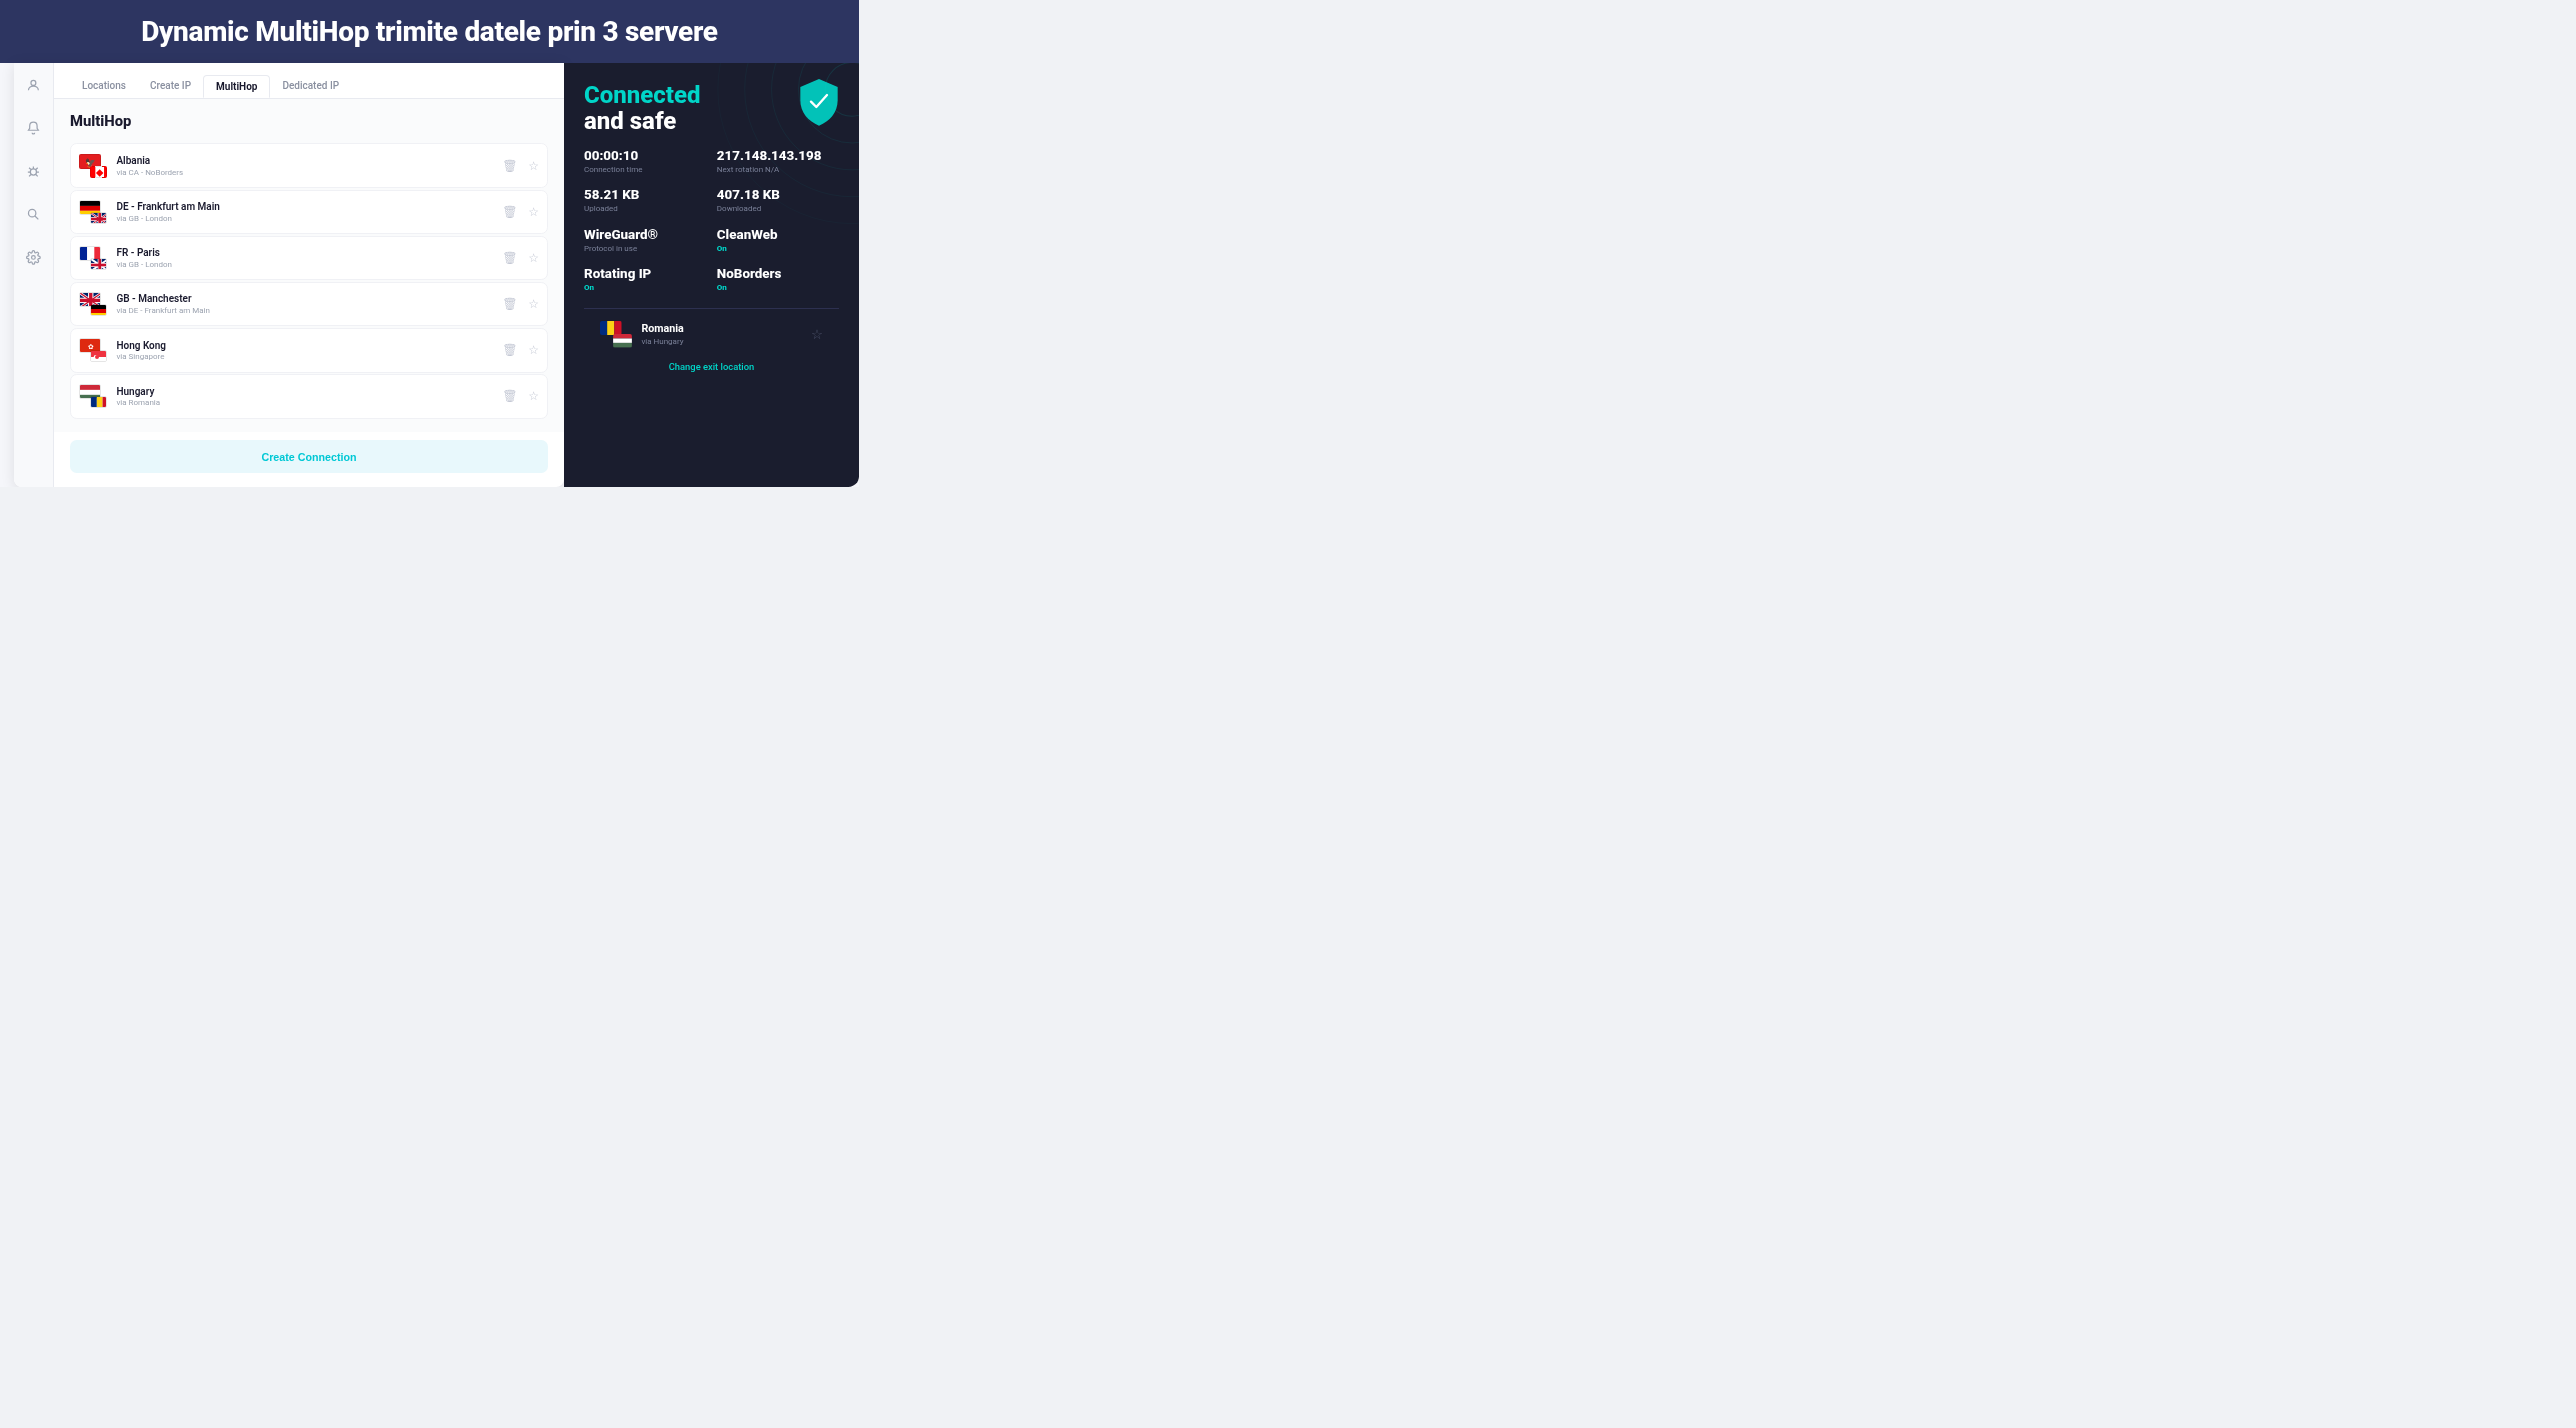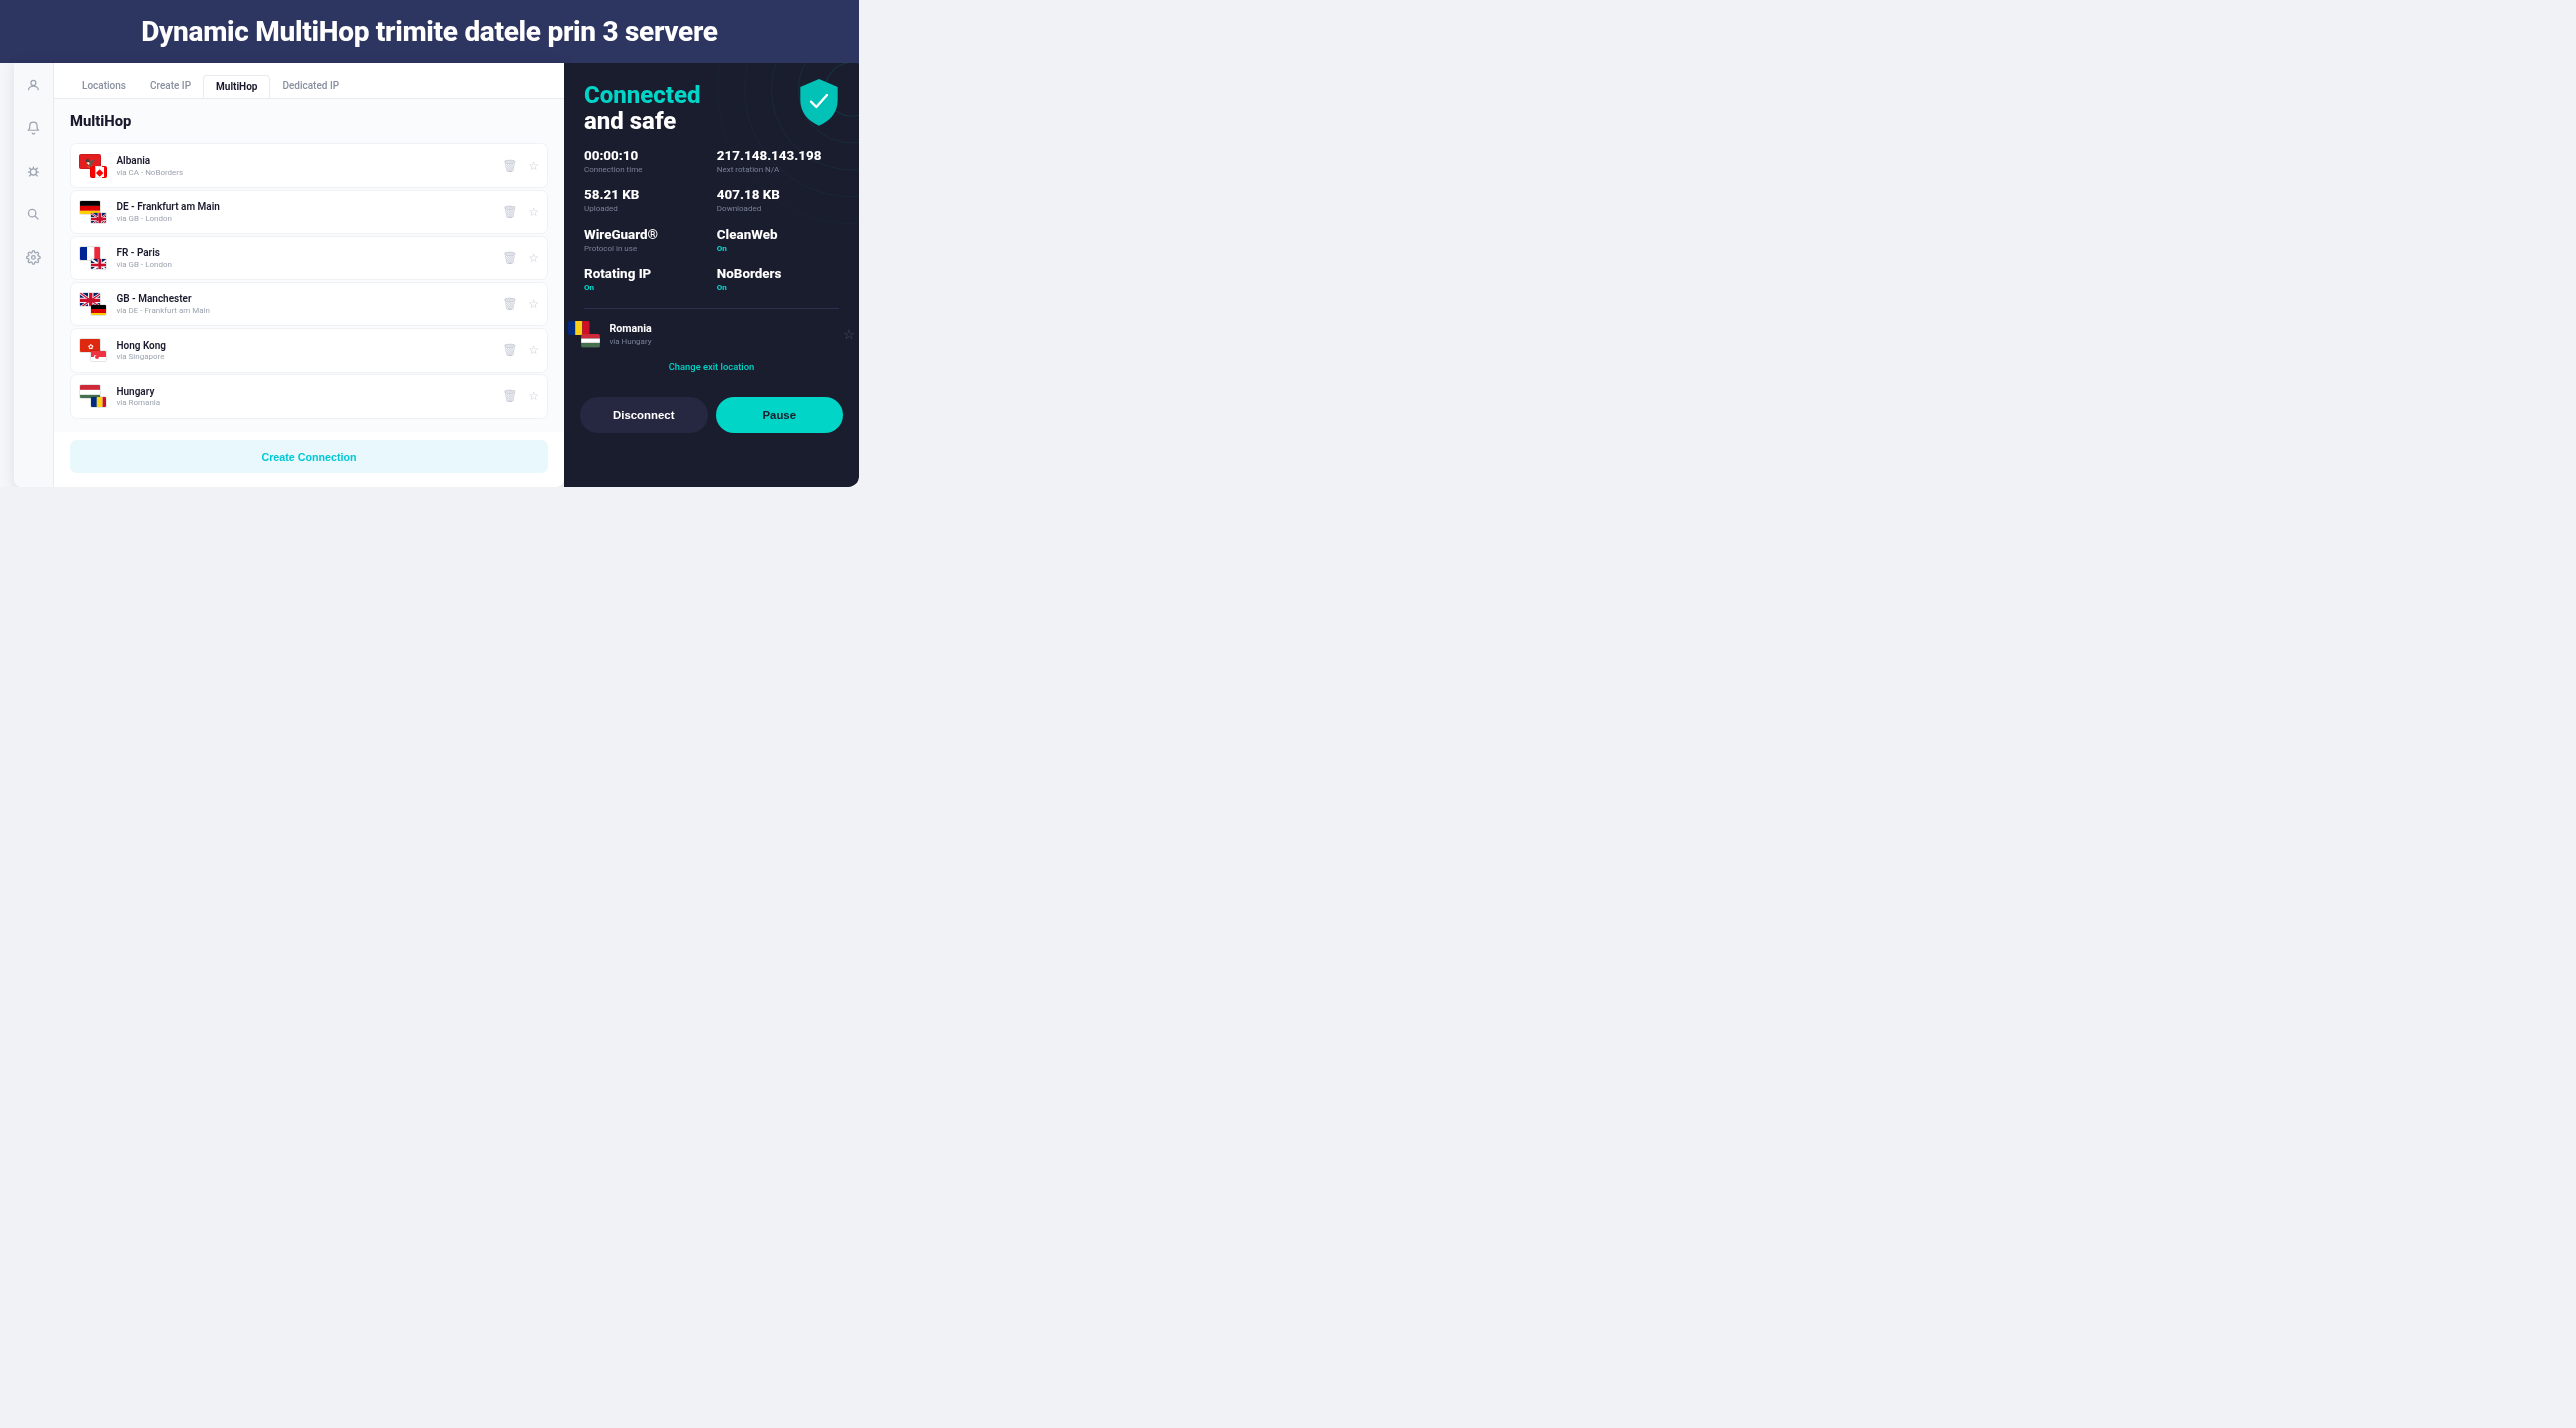--- a/index.html
+++ b/index.html
@@ -271,21 +271,21 @@
     .stats-divider {
       height: 0.7px;
       background: #2d3050;
       margin: 0 20px;
     }
 
     
     .location-bar {
       display: flex;
       align-items: center;
-      padding: 12px 4px;
+      padding: 12px 36px;
       position: relative;
       z-index: 2;
     }
     .location-flag-container {
       position: relative;
       width: 32px;
       height: 27px;
       margin-right: 9.4px;
       flex-shrink: 0;
     }
@@ -710,21 +710,17 @@
         <div class="location-name">Romania</div>
         <div class="location-via">via Hungary</div>
       </div>
       <span class="location-star">☆</span>
     </div>
 
     <div class="change-exit-link">
       <a href="#">Change exit location</a>
     </div>
 
-    <div class="action-buttons">
-      <button class="btn-disconnect">Disconnect</button>
-      <button class="btn-pause">Pause</button>
-    </div>
 
   </div>
 
 </div>
 
 
 </body></html>

